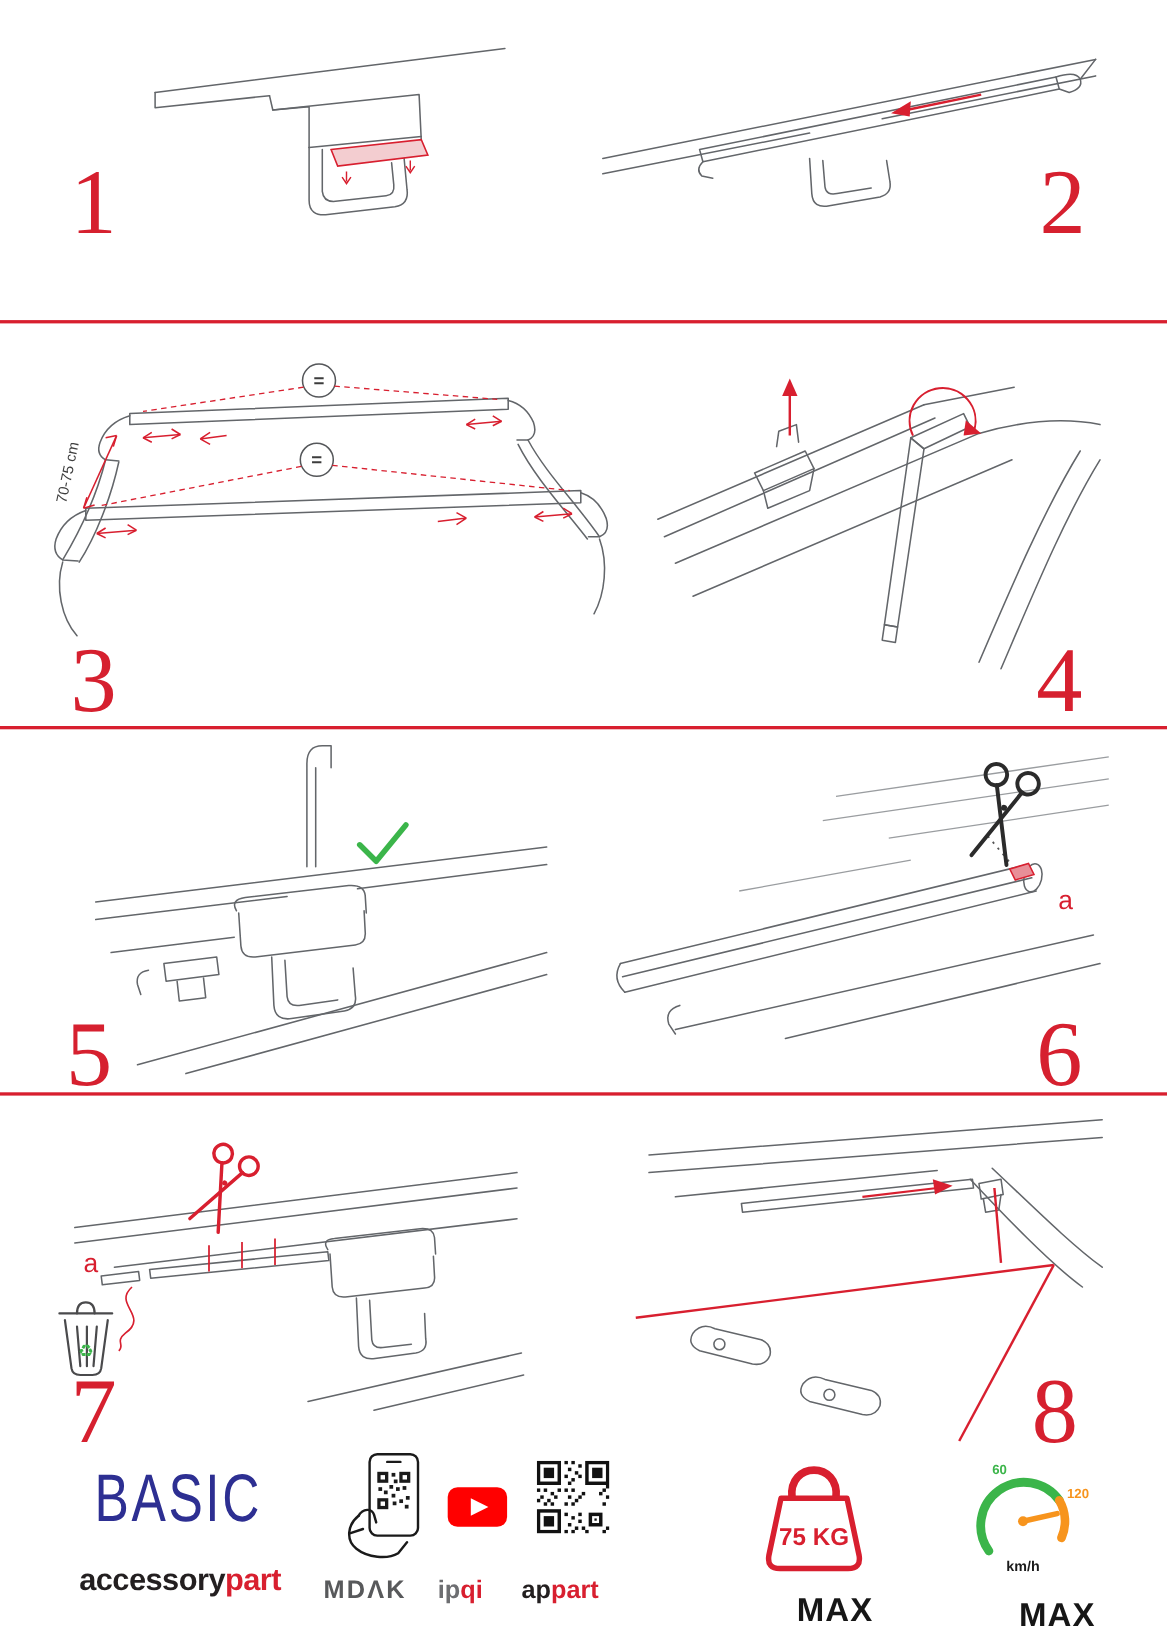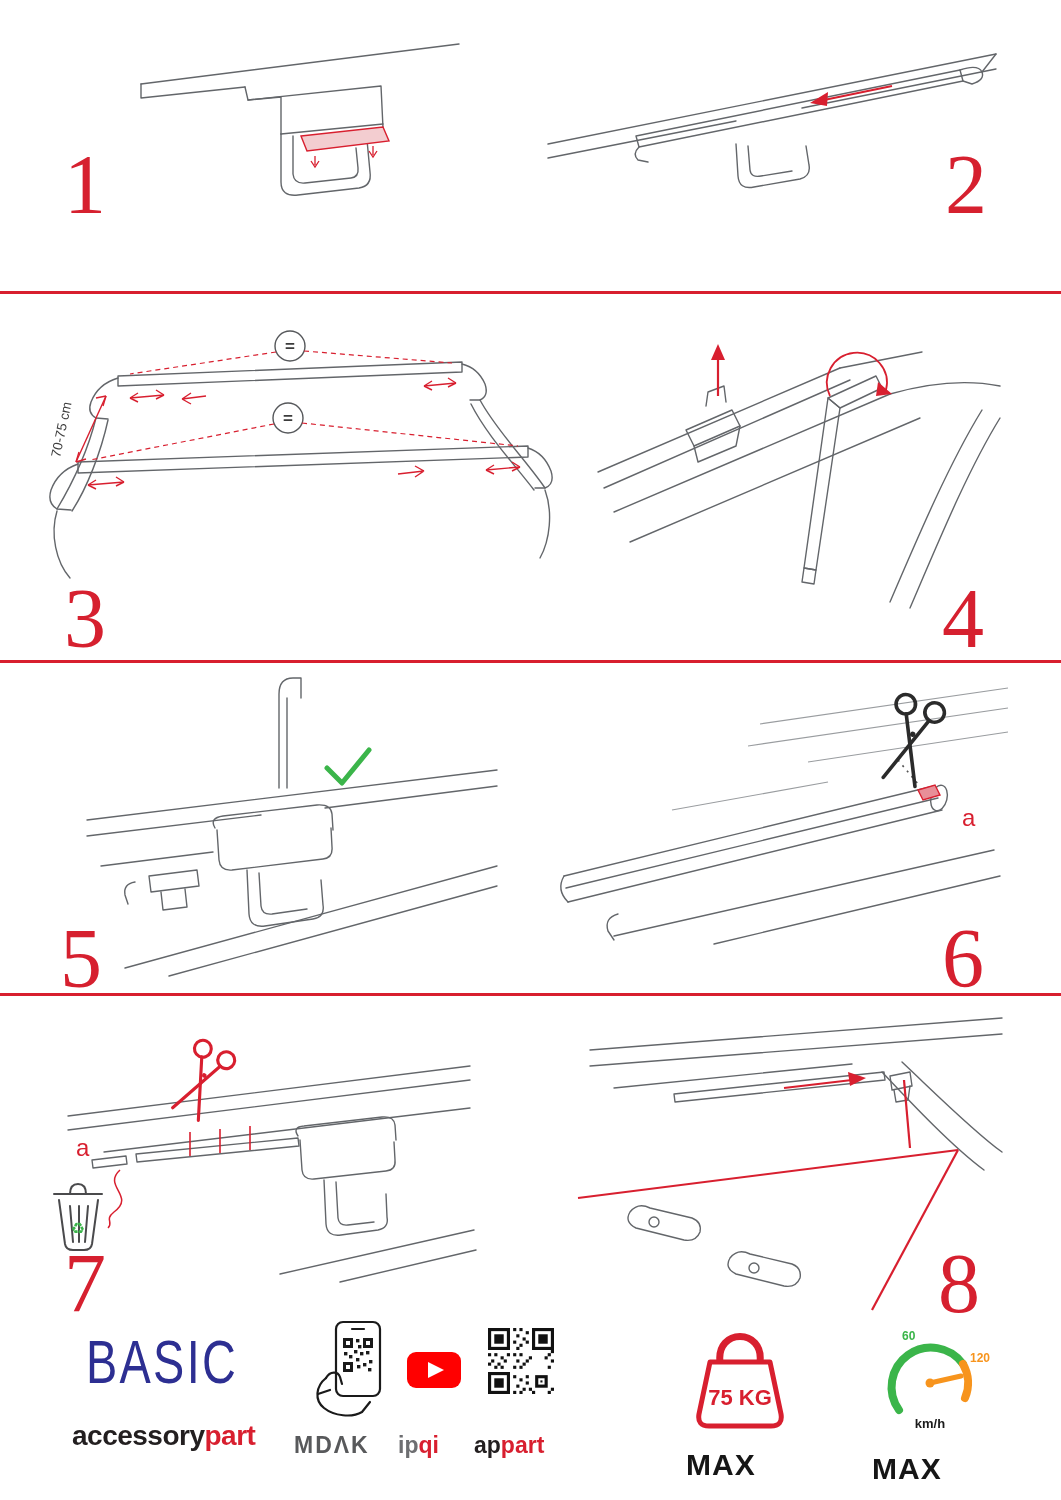--- a/index.html
+++ b/index.html
@@ -7,21 +7,21 @@
   .page{position:relative;width:1061px;height:1500px;background:#ffffff;overflow:hidden;margin:0 auto;}
   .abs{position:absolute;}
   .divider{position:absolute;left:0;width:1061px;height:3px;background:#d81f2f;}
   .step-num{position:absolute;font-family:"Liberation Serif",serif;font-size:84px;line-height:1;color:#d6202f;}
   svg text{font-family:"Liberation Sans",sans-serif;}
   .brand-title{position:absolute;font-size:60px;font-weight:400;color:#2d2f92;letter-spacing:3px;line-height:1;transform:scale(.78,1.02);transform-origin:left top;}
   .brand-sub{position:absolute;font-size:28px;font-weight:700;letter-spacing:-.5px;color:#231f20;}
   .red{color:#d81f2f;}
   .gray{color:#6d6e71;margin-top:12px;}
   .logo-label{position:absolute;font-size:23px;font-weight:700;color:#4a4a4c;letter-spacing:2px;}
-  .max-label{position:absolute;font-size:30px;font-weight:700;color:#161616;text-align:left;letter-spacing:1px;}
+  .max-label{position:absolute;font-size:30px;font-weight:700;color:#161616;text-align:right;letter-spacing:1px;}
 </style>
 </head>
 <body>
 
 <div class="page">
 
   <svg width="0" height="0" class="abs" aria-hidden="true">
     <defs>
       <g id="scissors-shape">
         <circle cx="-15" cy="-10" r="6.5" fill="none" stroke="currentColor" stroke-width="2.4"></circle>

